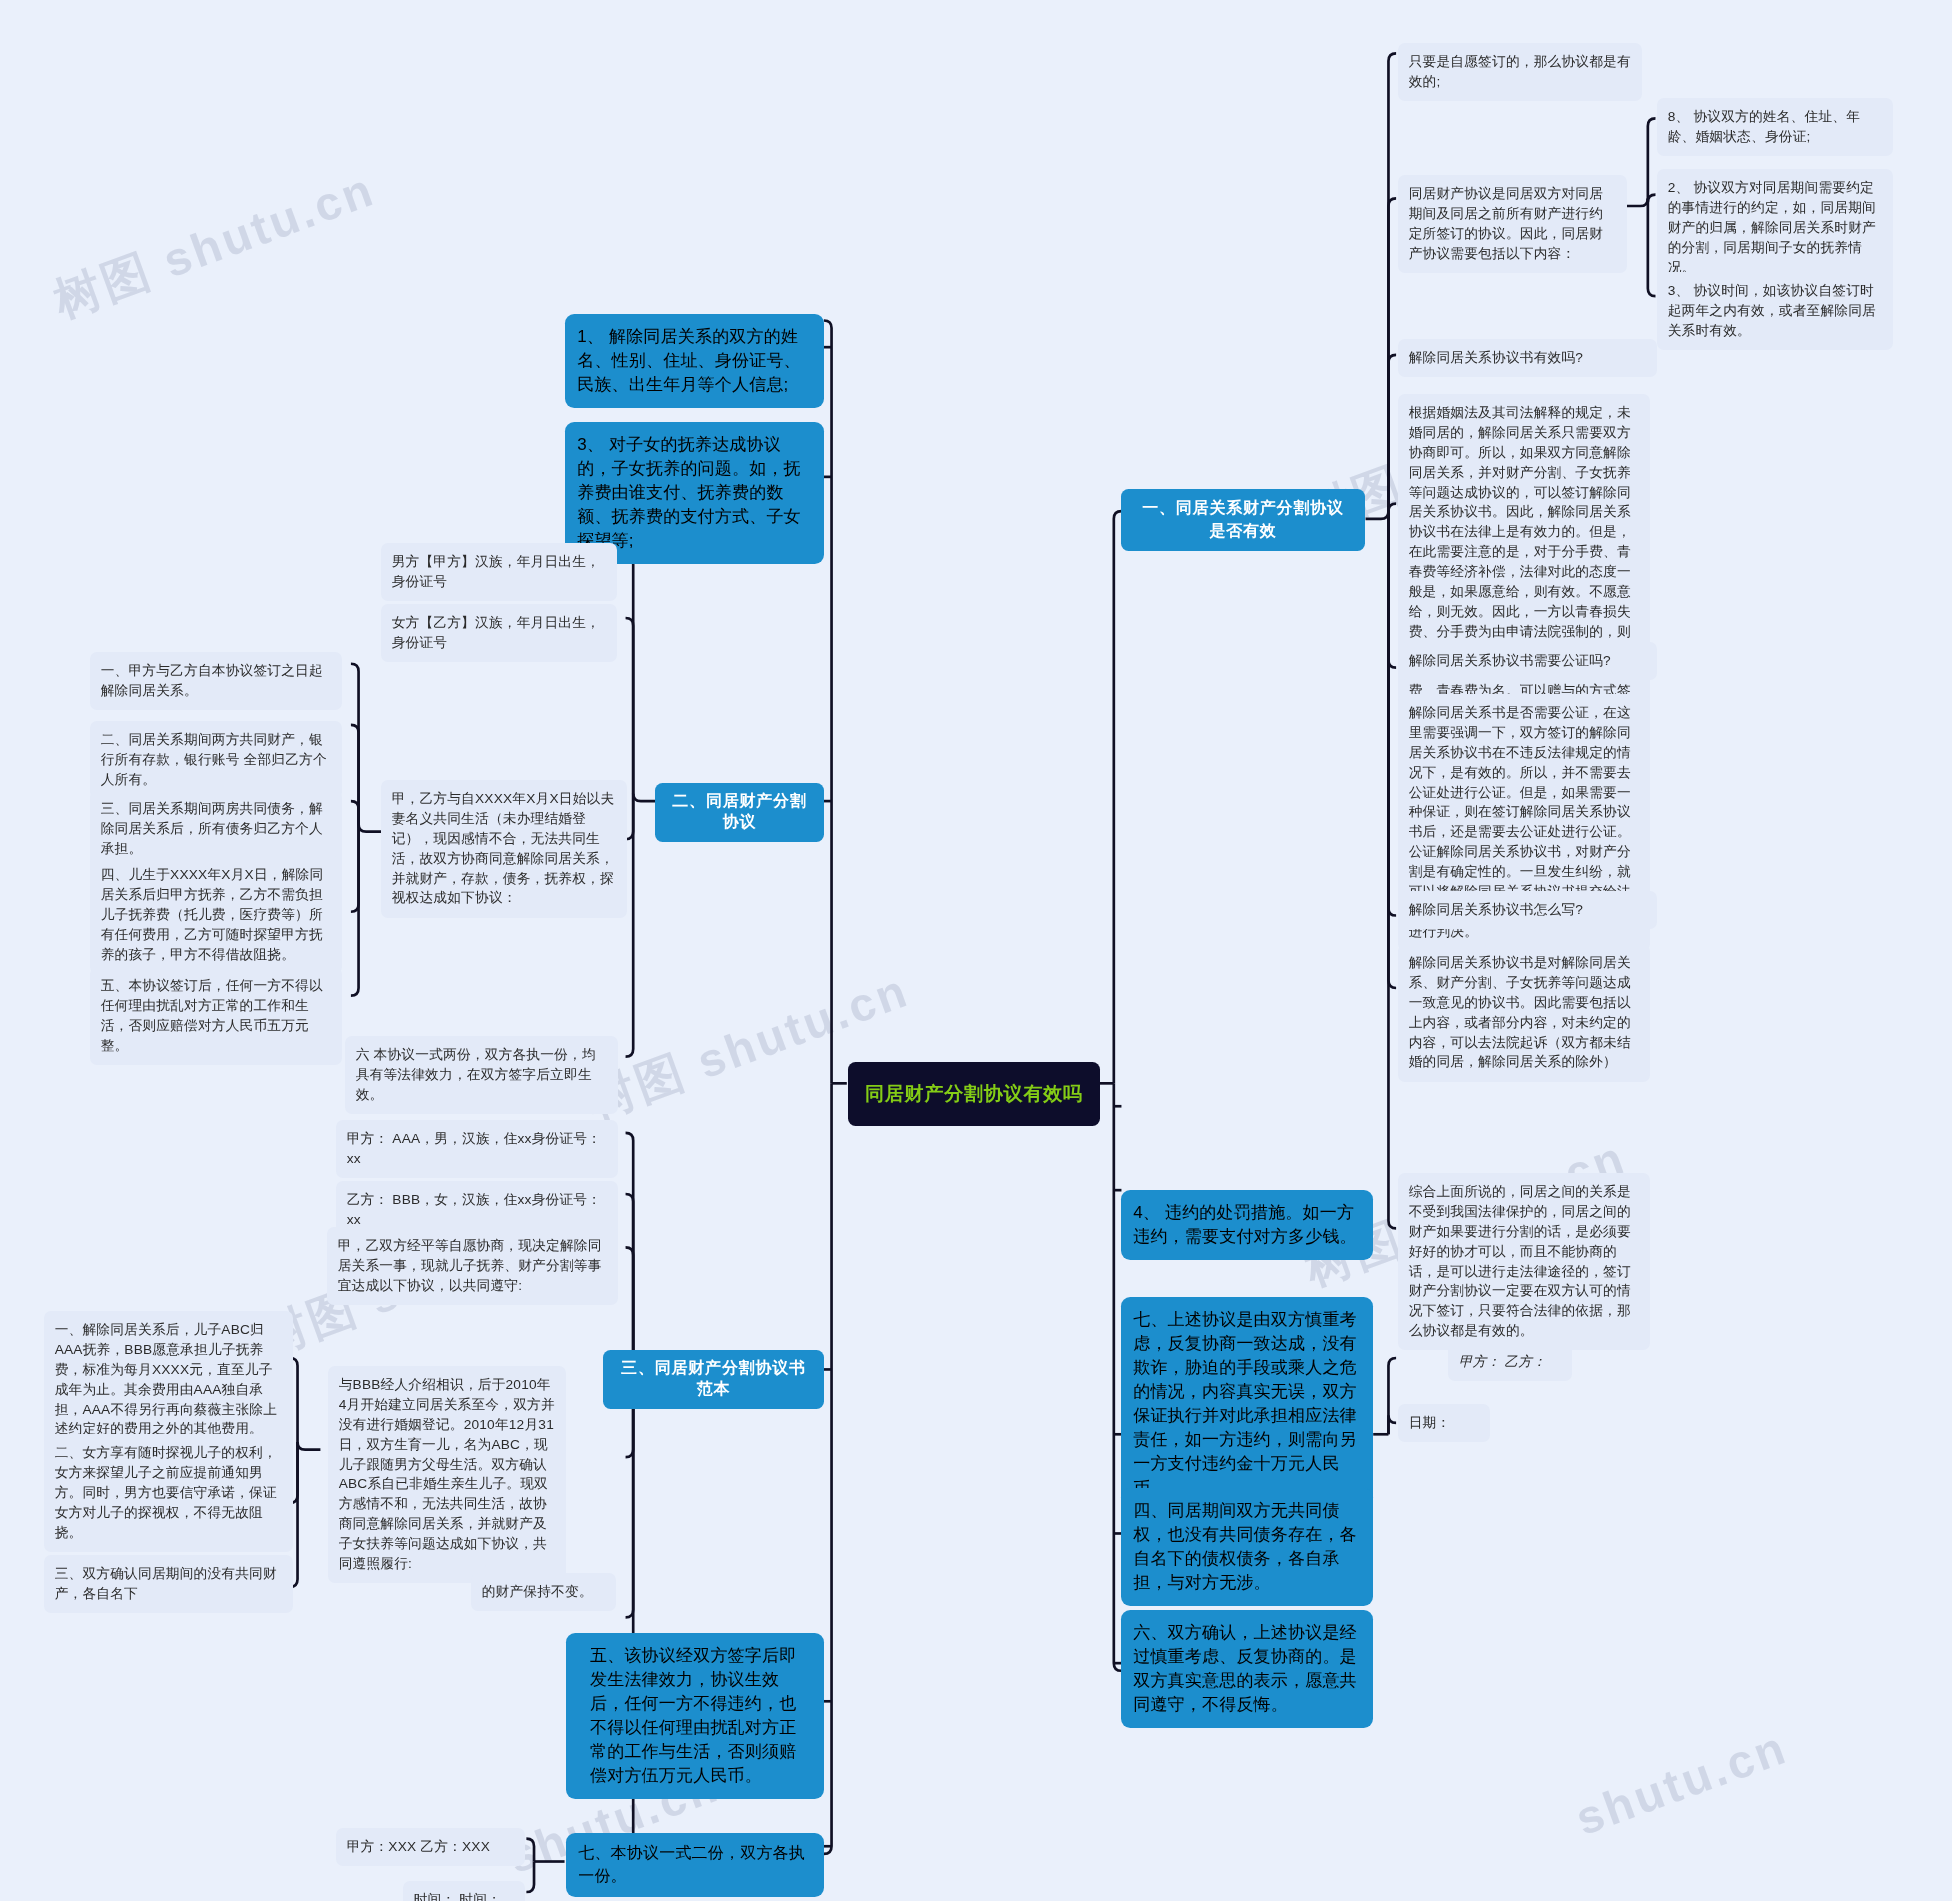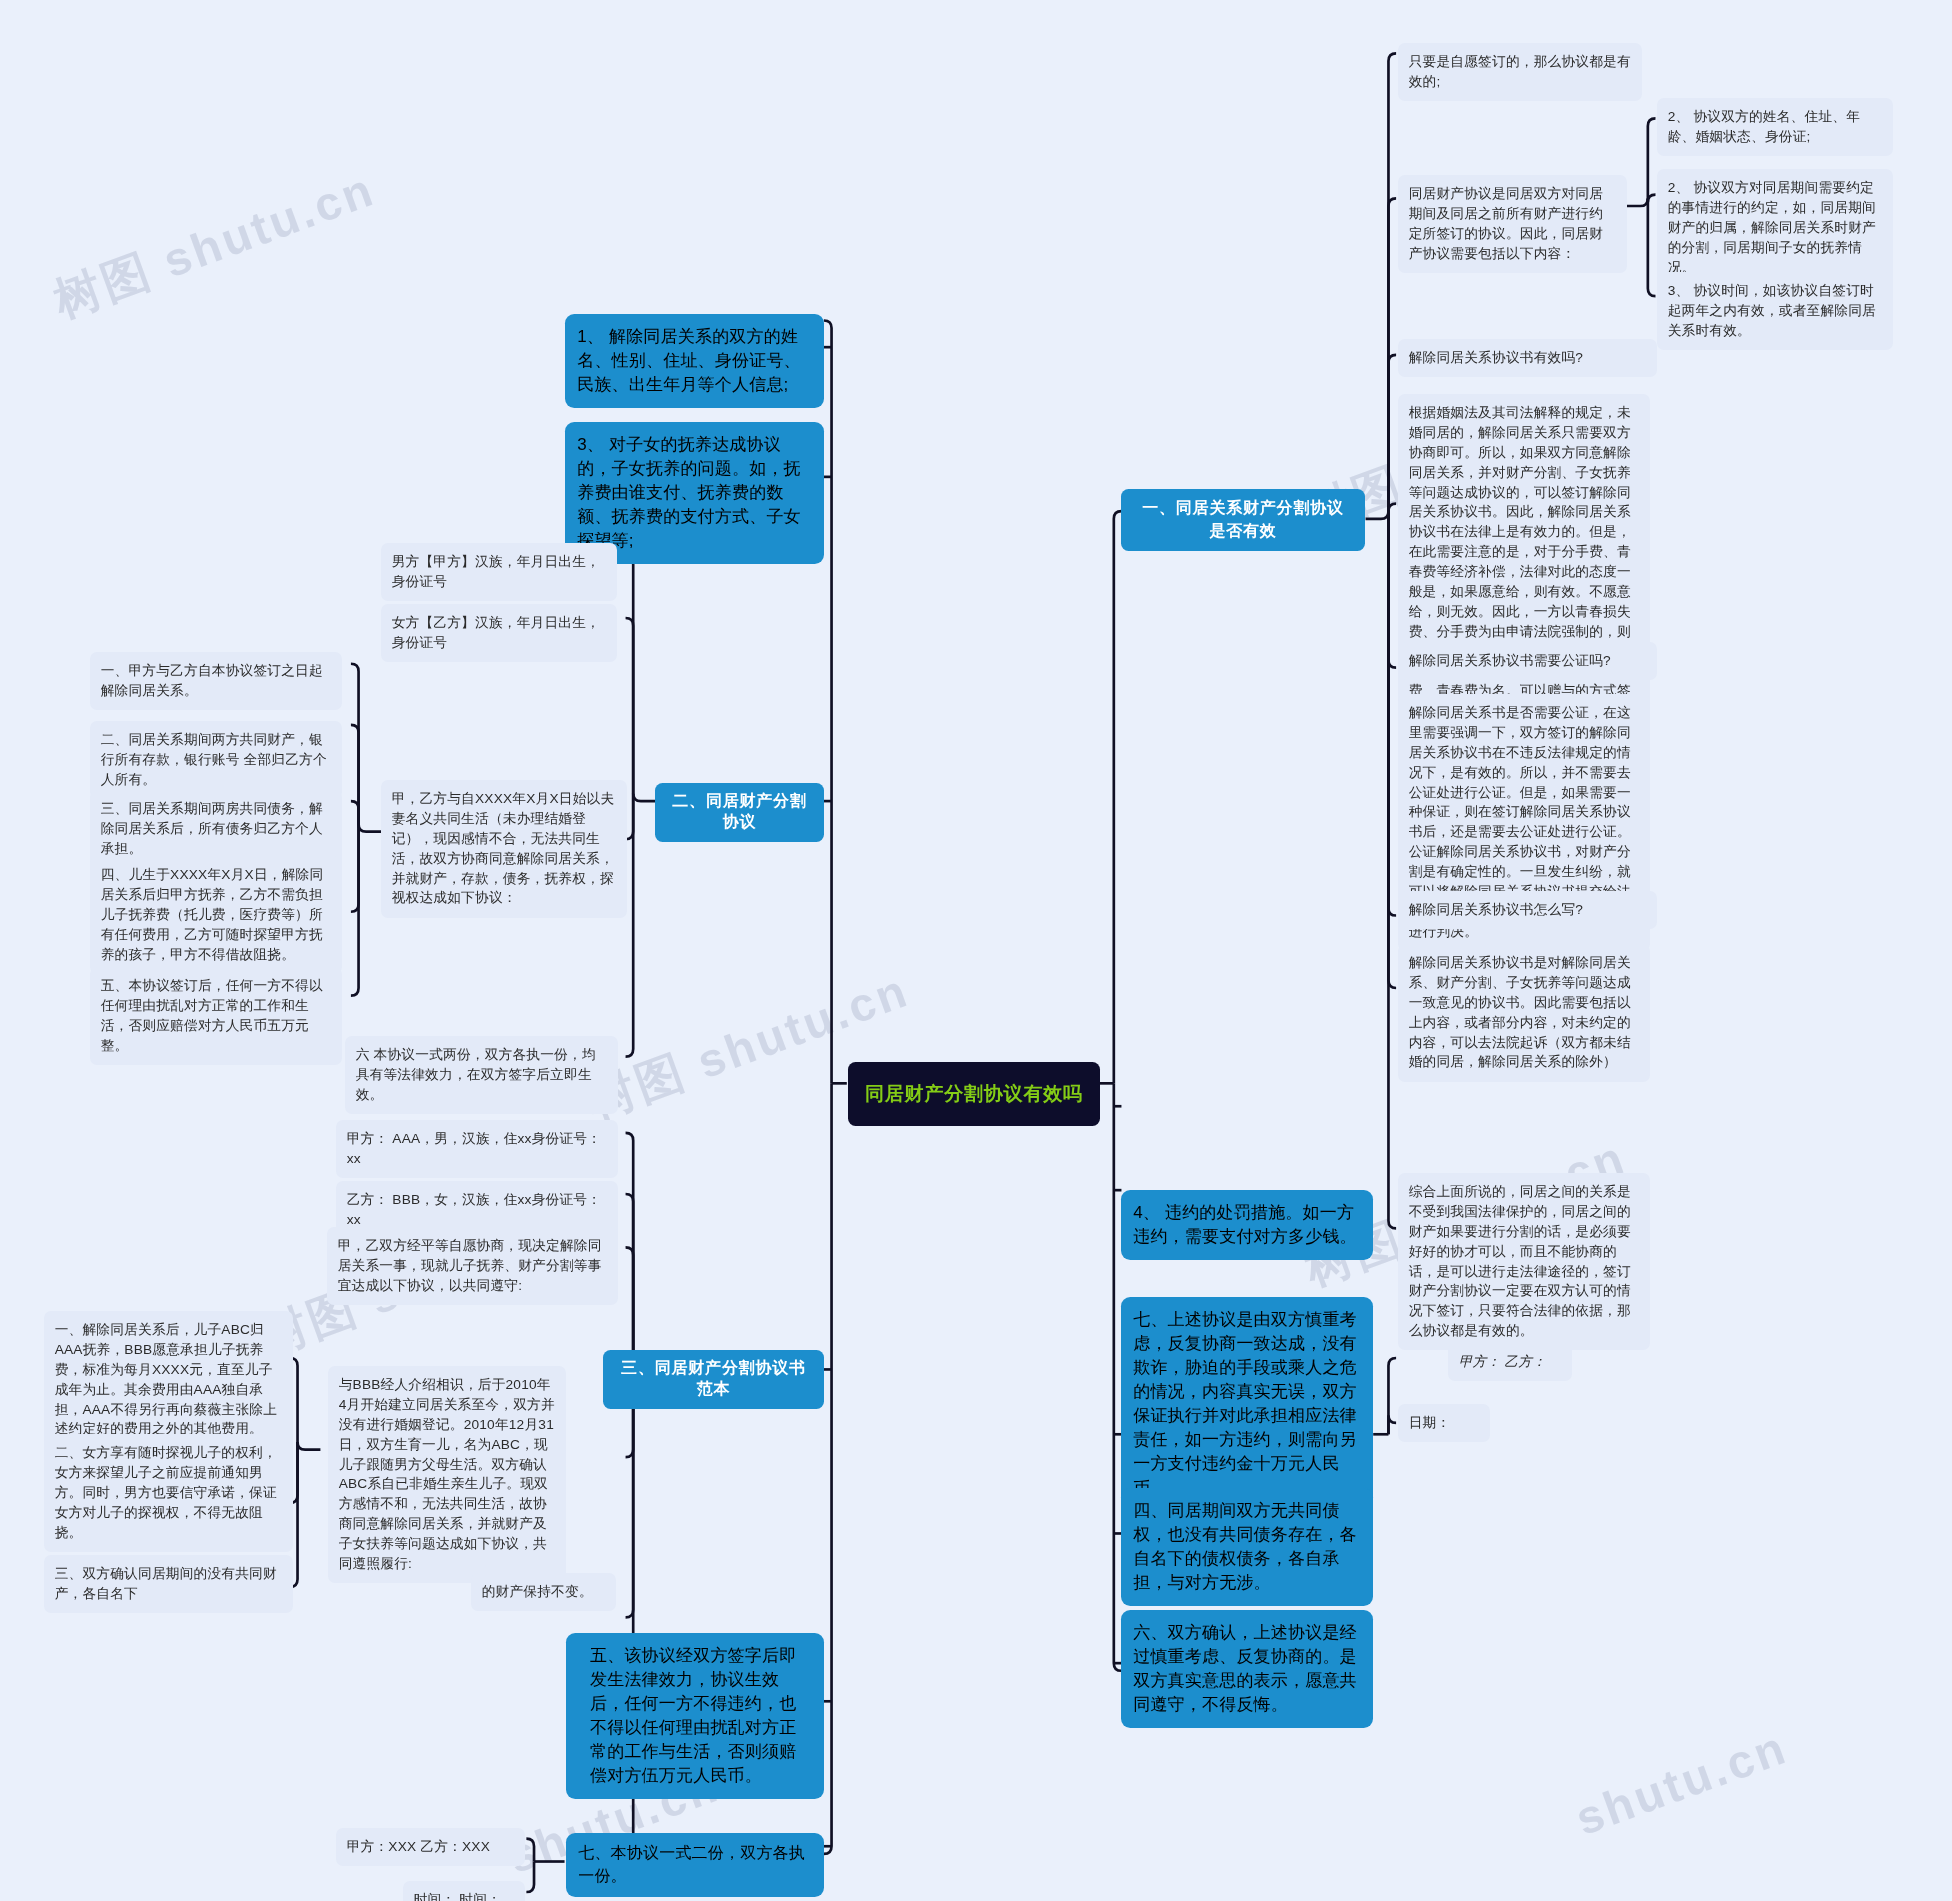--- a/index.html
+++ b/index.html
@@ -186,21 +186,21 @@
   <div class="node blue" style="left:1121px;top:1297px;width:252px;">七、上述协议是由双方慎重考虑，反复协商一致达成，没有欺诈，胁迫的手段或乘人之危的情况，内容真实无误，双方保证执行并对此承担相应法律责任，如一方违约，则需向另一方支付违约金十万元人民币。</div>
 
   <div class="node blue" style="left:1121px;top:1488px;width:252px;">四、同居期间双方无共同债权，也没有共同债务存在，各自名下的债权债务，各自承担，与对方无涉。</div>
 
   <div class="node blue" style="left:1121px;top:1610px;width:252px;">六、双方确认，上述协议是经过慎重考虑、反复协商的。是双方真实意思的表示，愿意共同遵守，不得反悔。</div>
 
   <div class="node leaf" style="left:1398px;top:43px;width:244px;">只要是自愿签订的，那么协议都是有效的;</div>
 
   <div class="node leaf" style="left:1398px;top:175px;width:229px;">同居财产协议是同居双方对同居期间及同居之前所有财产进行约定所签订的协议。因此，同居财产协议需要包括以下内容：</div>
 
-  <div class="node leaf" style="left:1657px;top:98px;width:236px;">2、 协议双方的姓名、住址、年龄、婚姻状态、身份证;</div>
+  <div class="node leaf" style="left:1657px;top:98px;width:236px;">8、 协议双方的姓名、住址、年龄、婚姻状态、身份证;</div>
 
   <div class="node leaf" style="left:1657px;top:169px;width:236px;">2、 协议双方对同居期间需要约定的事情进行的约定，如，同居期间财产的归属，解除同居关系时财产的分割，同居期间子女的抚养情况。</div>
 
   <div class="node leaf" style="left:1657px;top:272px;width:236px;">3、 协议时间，如该协议自签订时起两年之内有效，或者至解除同居关系时有效。</div>
 
   <div class="node leaf" style="left:1398px;top:339px;width:259px;">解除同居关系协议书有效吗?</div>
 
   <div class="node leaf" style="left:1398px;top:394px;width:252px;">根据婚姻法及其司法解释的规定，未婚同居的，解除同居关系只需要双方协商即可。所以，如果双方同意解除同居关系，并对财产分割、子女抚养等问题达成协议的，可以签订解除同居关系协议书。因此，解除同居关系协议书在法律上是有效力的。但是，在此需要注意的是，对于分手费、青春费等经济补偿，法律对此的态度一般是，如果愿意给，则有效。不愿意给，则无效。因此，一方以青春损失费、分手费为由申请法院强制的，则法院不予支持。所以，在签订解除同居关系的协议书时，最好不要以分手费、青春费为名。可以赠与的方式签订协议书。</div>
 
   <div class="node leaf" style="left:1398px;top:642px;width:259px;">解除同居关系协议书需要公证吗?</div>

